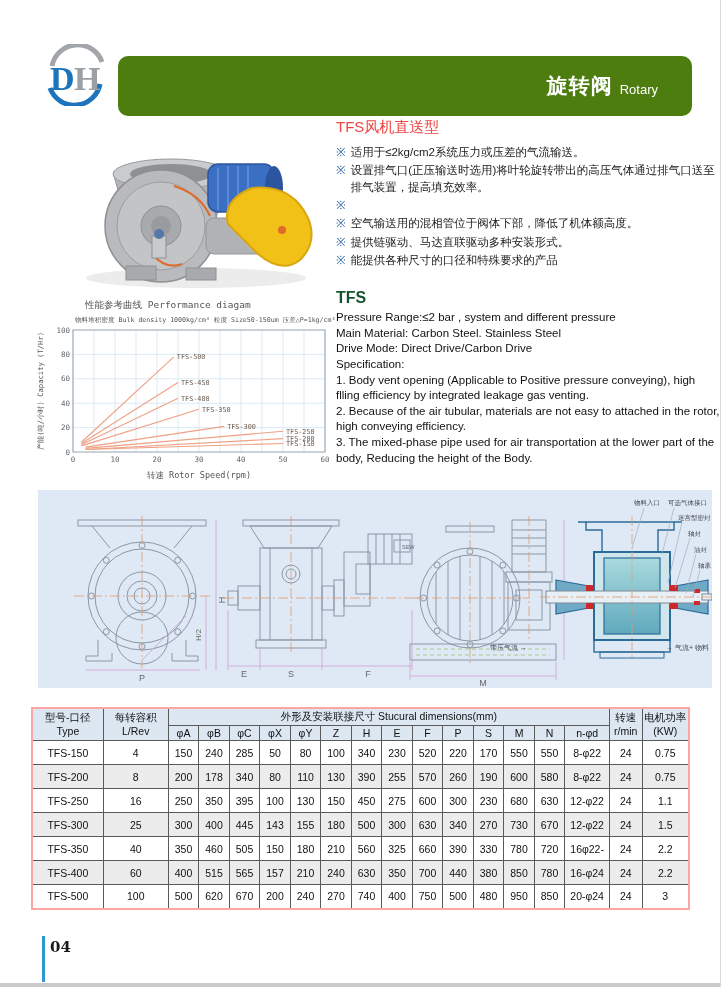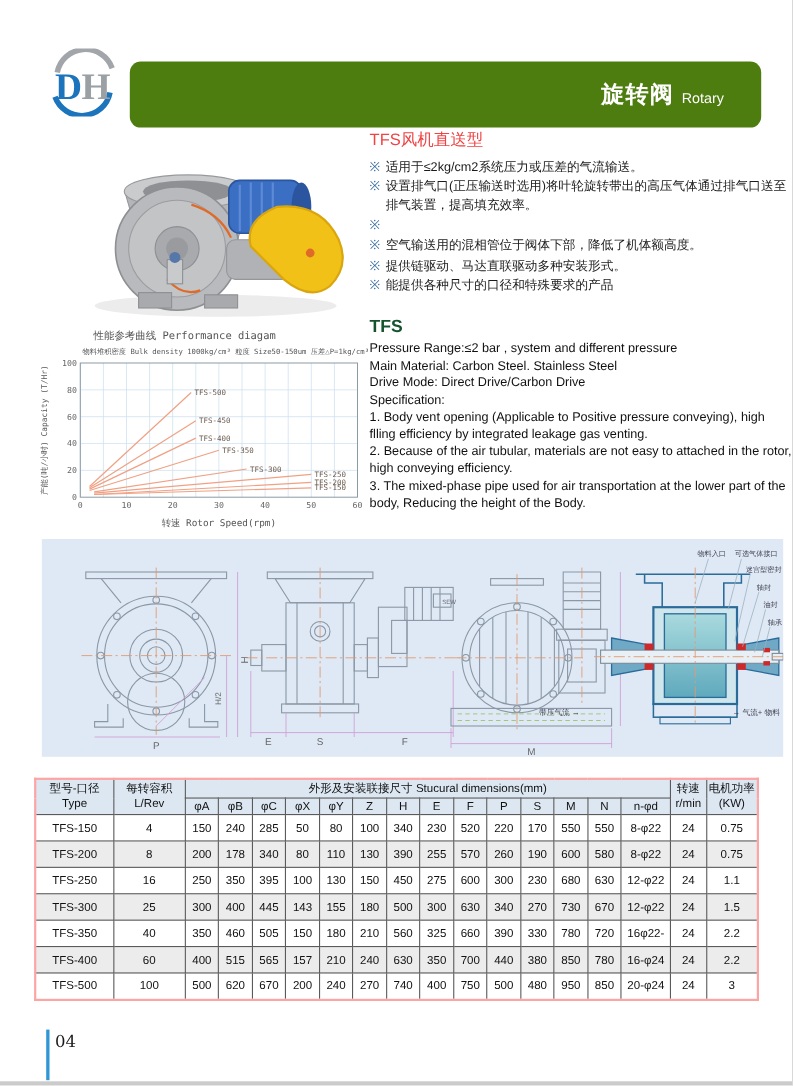--- a/index.html
+++ b/index.html
@@ -41,21 +41,21 @@
   th,td{border:1px solid #5a5a5a;text-align:center;vertical-align:middle;padding:1px 0;font-weight:normal}
   table{border:2px solid #fca5a5}
   thead tr{background:#dce7f2}
   thead .hdr-2line div{line-height:1.25}
   tbody td{height:24px}
   tbody tr.alt{background:#ececec}
   .col-type{width:70px}.col-vol{width:64px}.col-dim{width:30px}.col-nd{width:44px}.col-speed{width:32px}.col-kw{width:46px}
 
   
   .footer-bar{left:42px;top:936px;width:3px;height:46px;background:#2f97d4}
-  .page-num{left:50px;top:938px;font-family:"DejaVu Serif",serif;font-weight:normal;font-size:15px;color:#1a1a1a}
+  .page-num{left:50px;top:938px;font-family:"DejaVu Serif",serif;font-weight:bold;font-size:15px;color:#1a1a1a}
   .bottom-strip{left:0;top:983px;width:721px;height:4px;background:#cbcbcb}
 </style>
 </head>
 <body>
 
 <div class="page">
 
   <div class="abs logo-wrap">
     <svg viewBox="0 0 72 62" width="72" height="62">
       <path d="M 12 22 A 26 26 0 0 1 62 18" fill="none" stroke="#a2a6aa" stroke-width="5"></path>

